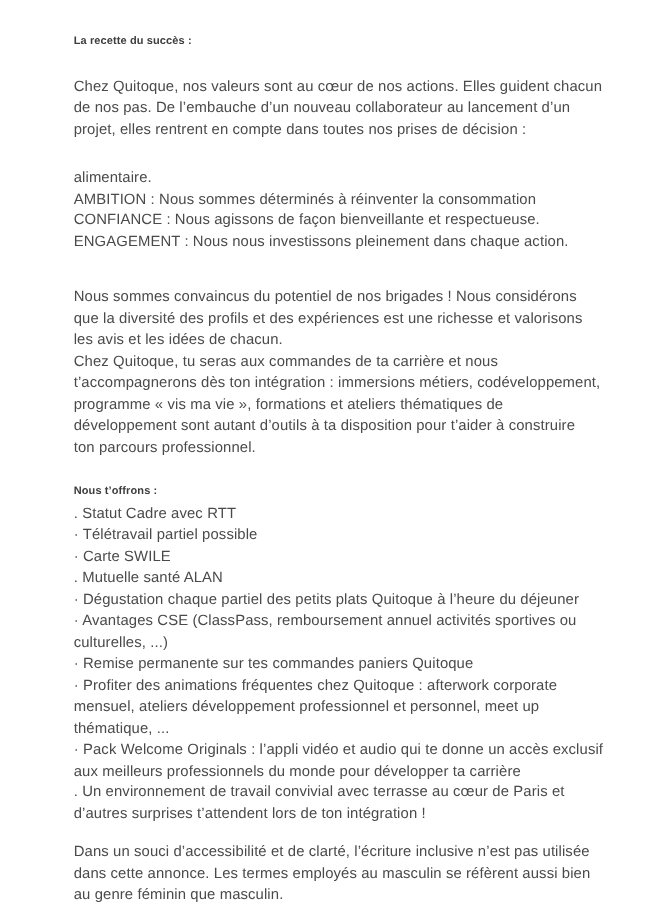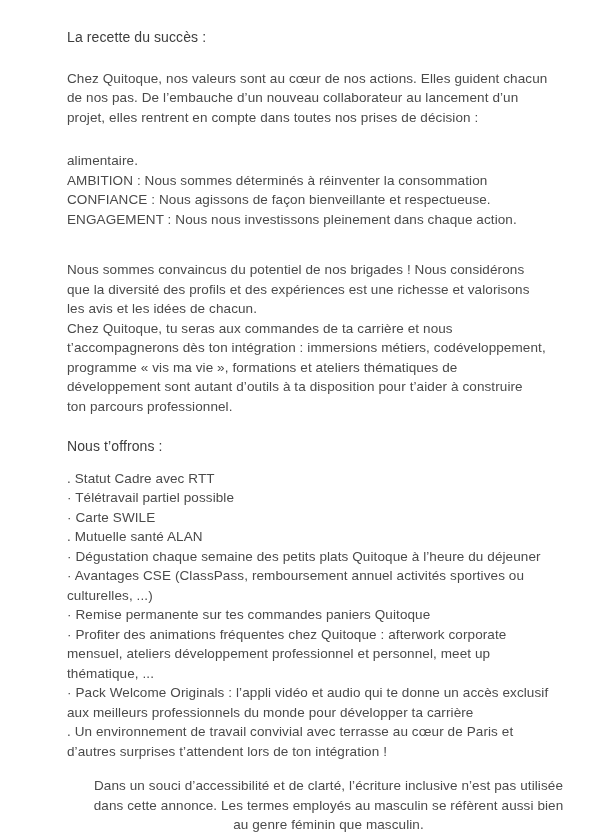--- a/index.html
+++ b/index.html
@@ -11,31 +11,31 @@
     font-size: 13.5px;
     line-height: 19.5px;
     letter-spacing: 0.1px;
     overflow: hidden;
   }
   .doc {
     padding: 28px 10px 0 67px;
     width: 600px;
   }
   .h {
-    font-size: 14px;
+    font-size: 10px;
     line-height: 19.5px;
-    font-weight: 400;
+    font-weight: 700;
     color: #3d3d3d;
     margin: 0 0 21px 0;
   }
-  .h.h-offer { margin-bottom: 12px; }
+  .h.h-offer { margin-bottom: 0; }
   .block { margin: 0 0 24px 0; }
   .block.mb21 { margin-bottom: 21px; margin-top: 31px; }
   .block.list { margin-bottom: 15px; }
-  .block.last { margin-bottom: 0; text-align: center; }
+  .block.last { margin-bottom: 0; }
   .line { white-space: nowrap; }
 </style>
 </head>
 <body style="background: rgb(255, 255, 255); color: rgb(74, 74, 74);">
 
 <main class="doc">
 
   <h2 class="h" style="color: rgb(61, 61, 61);">La recette du succès :</h2>
 
   <section class="block">
@@ -62,21 +62,21 @@
       <div class="line">ton parcours professionnel.</div>
     </section>
 
   <h2 class="h h-offer" style="color: rgb(61, 61, 61);">Nous t’offrons :</h2>
 
   <section class="block list">
       <div class="line">. Statut Cadre avec RTT</div>
       <div class="line">· Télétravail partiel possible</div>
       <div class="line">· Carte SWILE</div>
       <div class="line">. Mutuelle santé ALAN</div>
-      <div class="line">· Dégustation chaque semaine des petits plats Quitoque à l’heure du déjeuner</div>
+      <div class="line">· Dégustation chaque partiel des petits plats Quitoque à l’heure du déjeuner</div>
       <div class="line">· Avantages CSE (ClassPass, remboursement annuel activités sportives ou</div>
       <div class="line">culturelles, ...)</div>
       <div class="line">· Remise permanente sur tes commandes paniers Quitoque</div>
       <div class="line">· Profiter des animations fréquentes chez Quitoque : afterwork corporate</div>
       <div class="line">mensuel, ateliers développement professionnel et personnel, meet up</div>
       <div class="line">thématique, ...</div>
       <div class="line">· Pack Welcome Originals : l’appli vidéo et audio qui te donne un accès exclusif</div>
       <div class="line">aux meilleurs professionnels du monde pour développer ta carrière</div>
       <div class="line">. Un environnement de travail convivial avec terrasse au cœur de Paris et</div>
       <div class="line">d’autres surprises t’attendent lors de ton intégration !</div>

